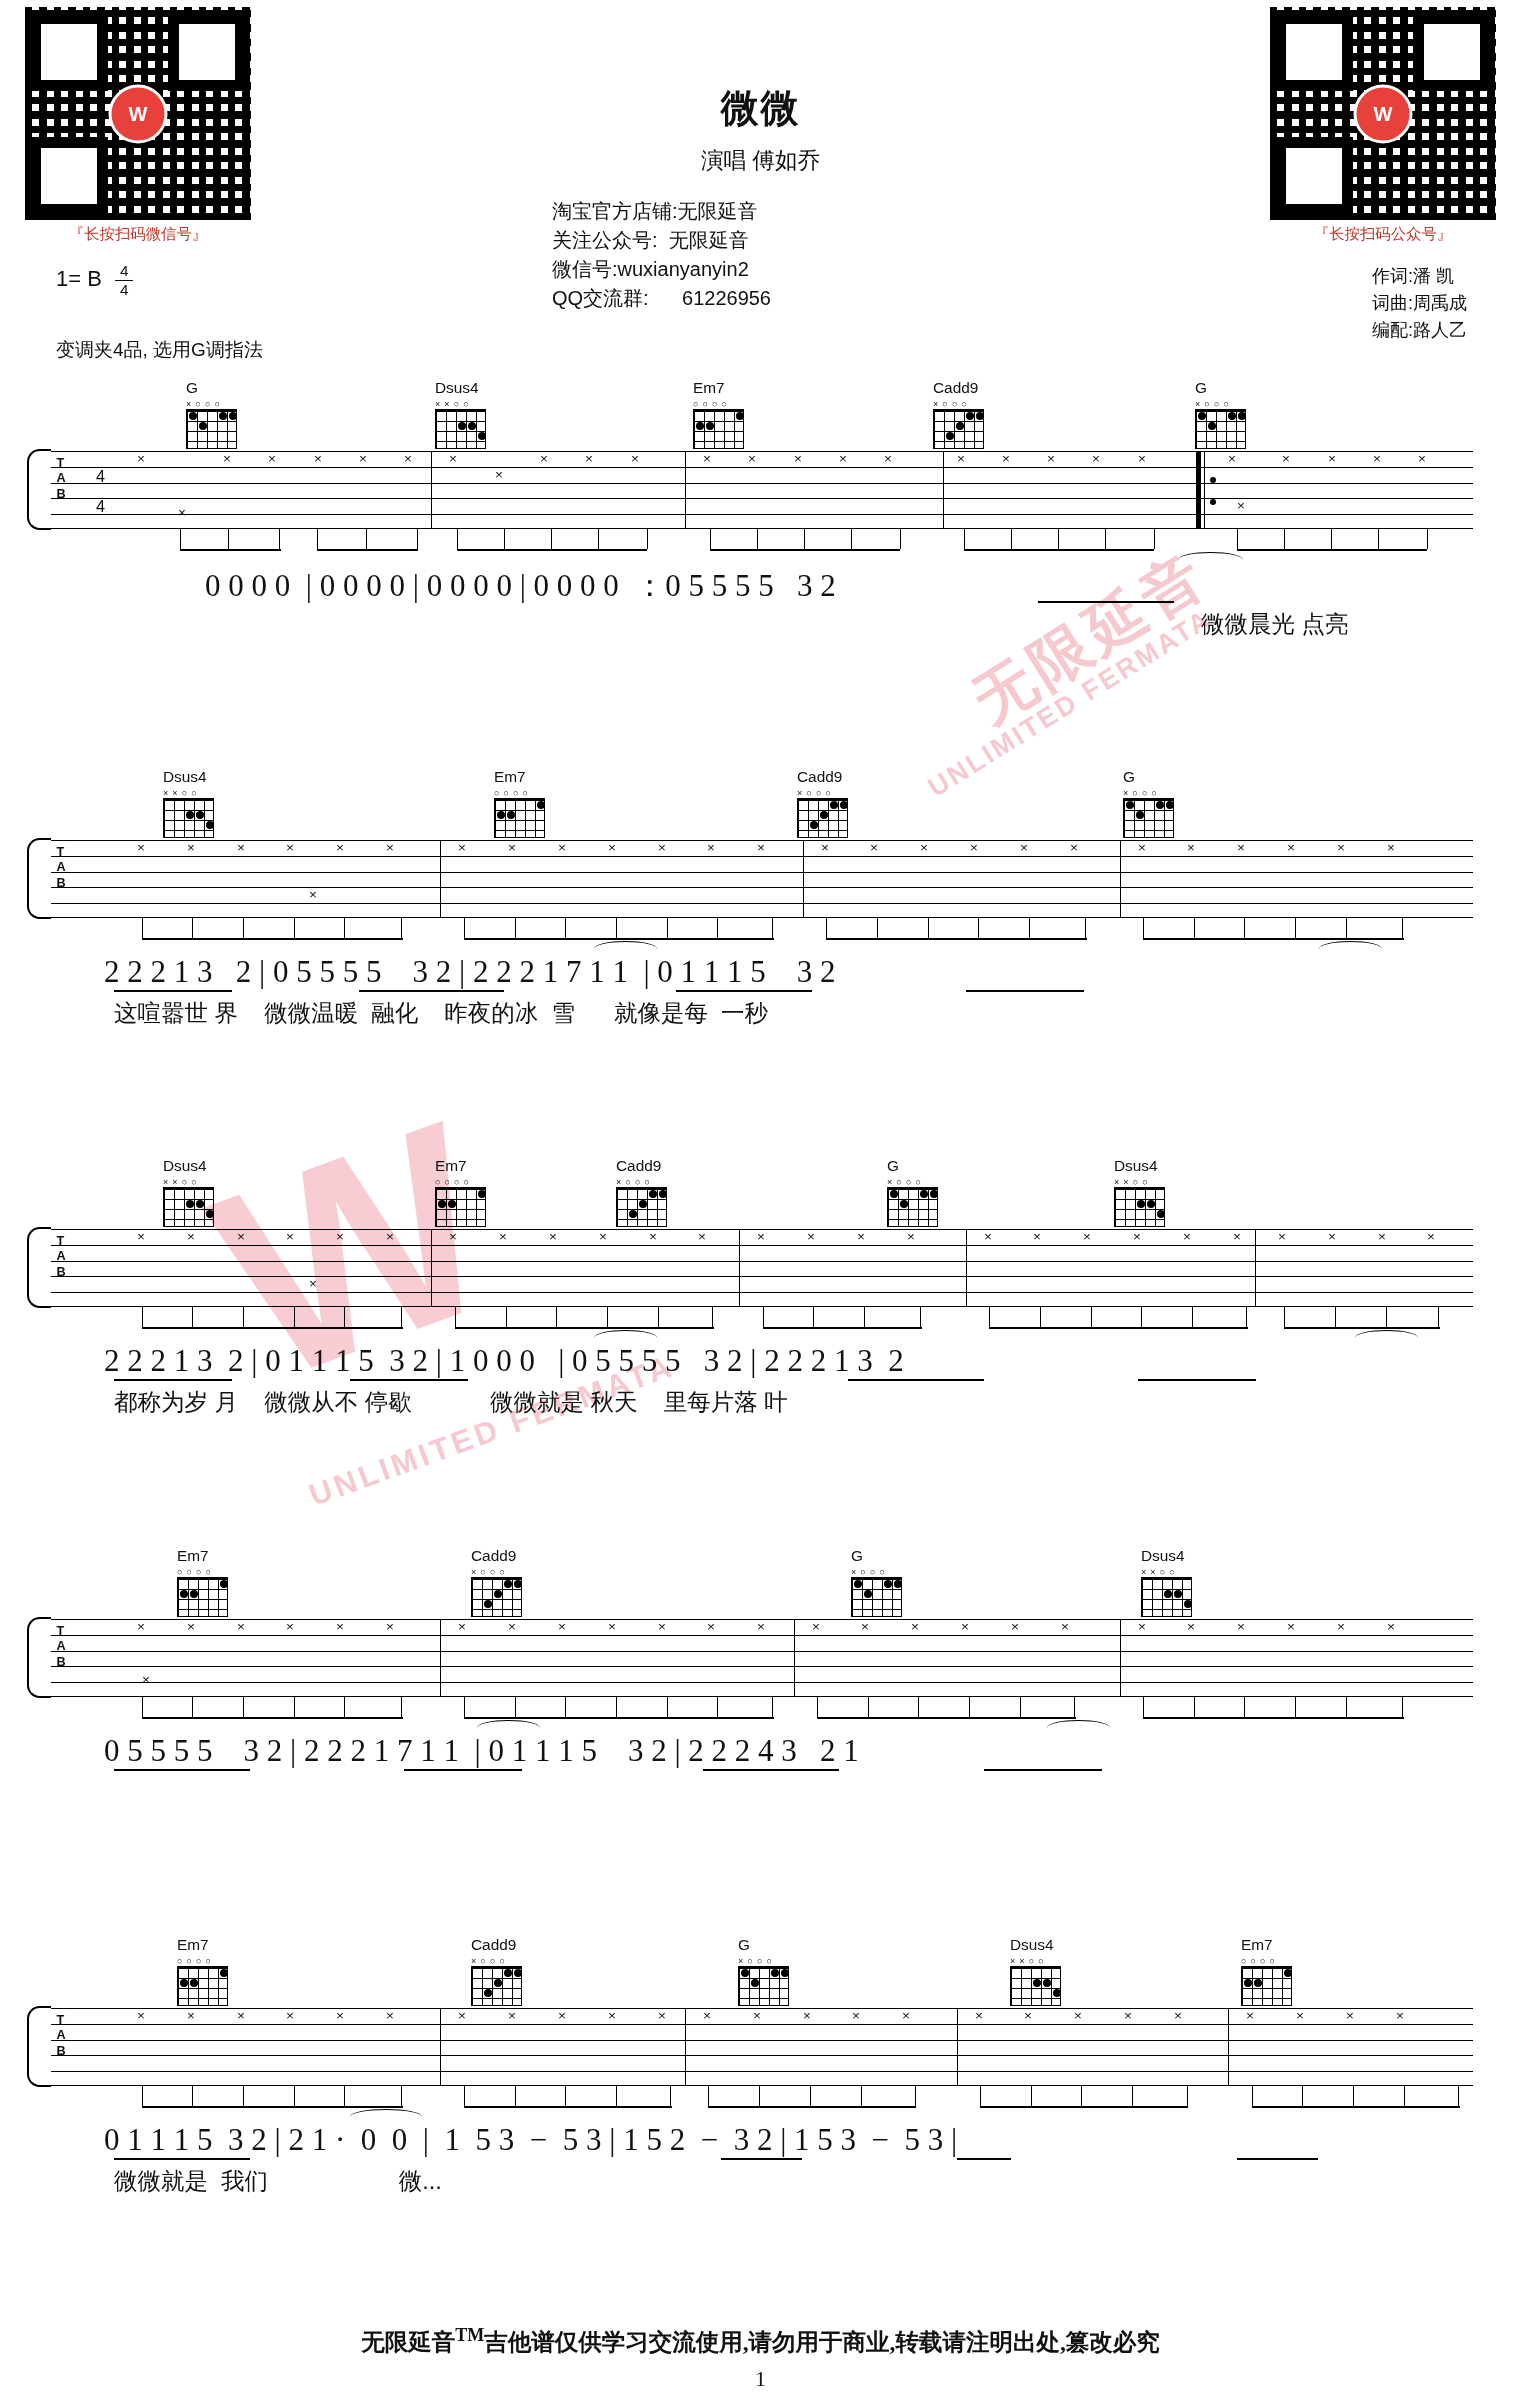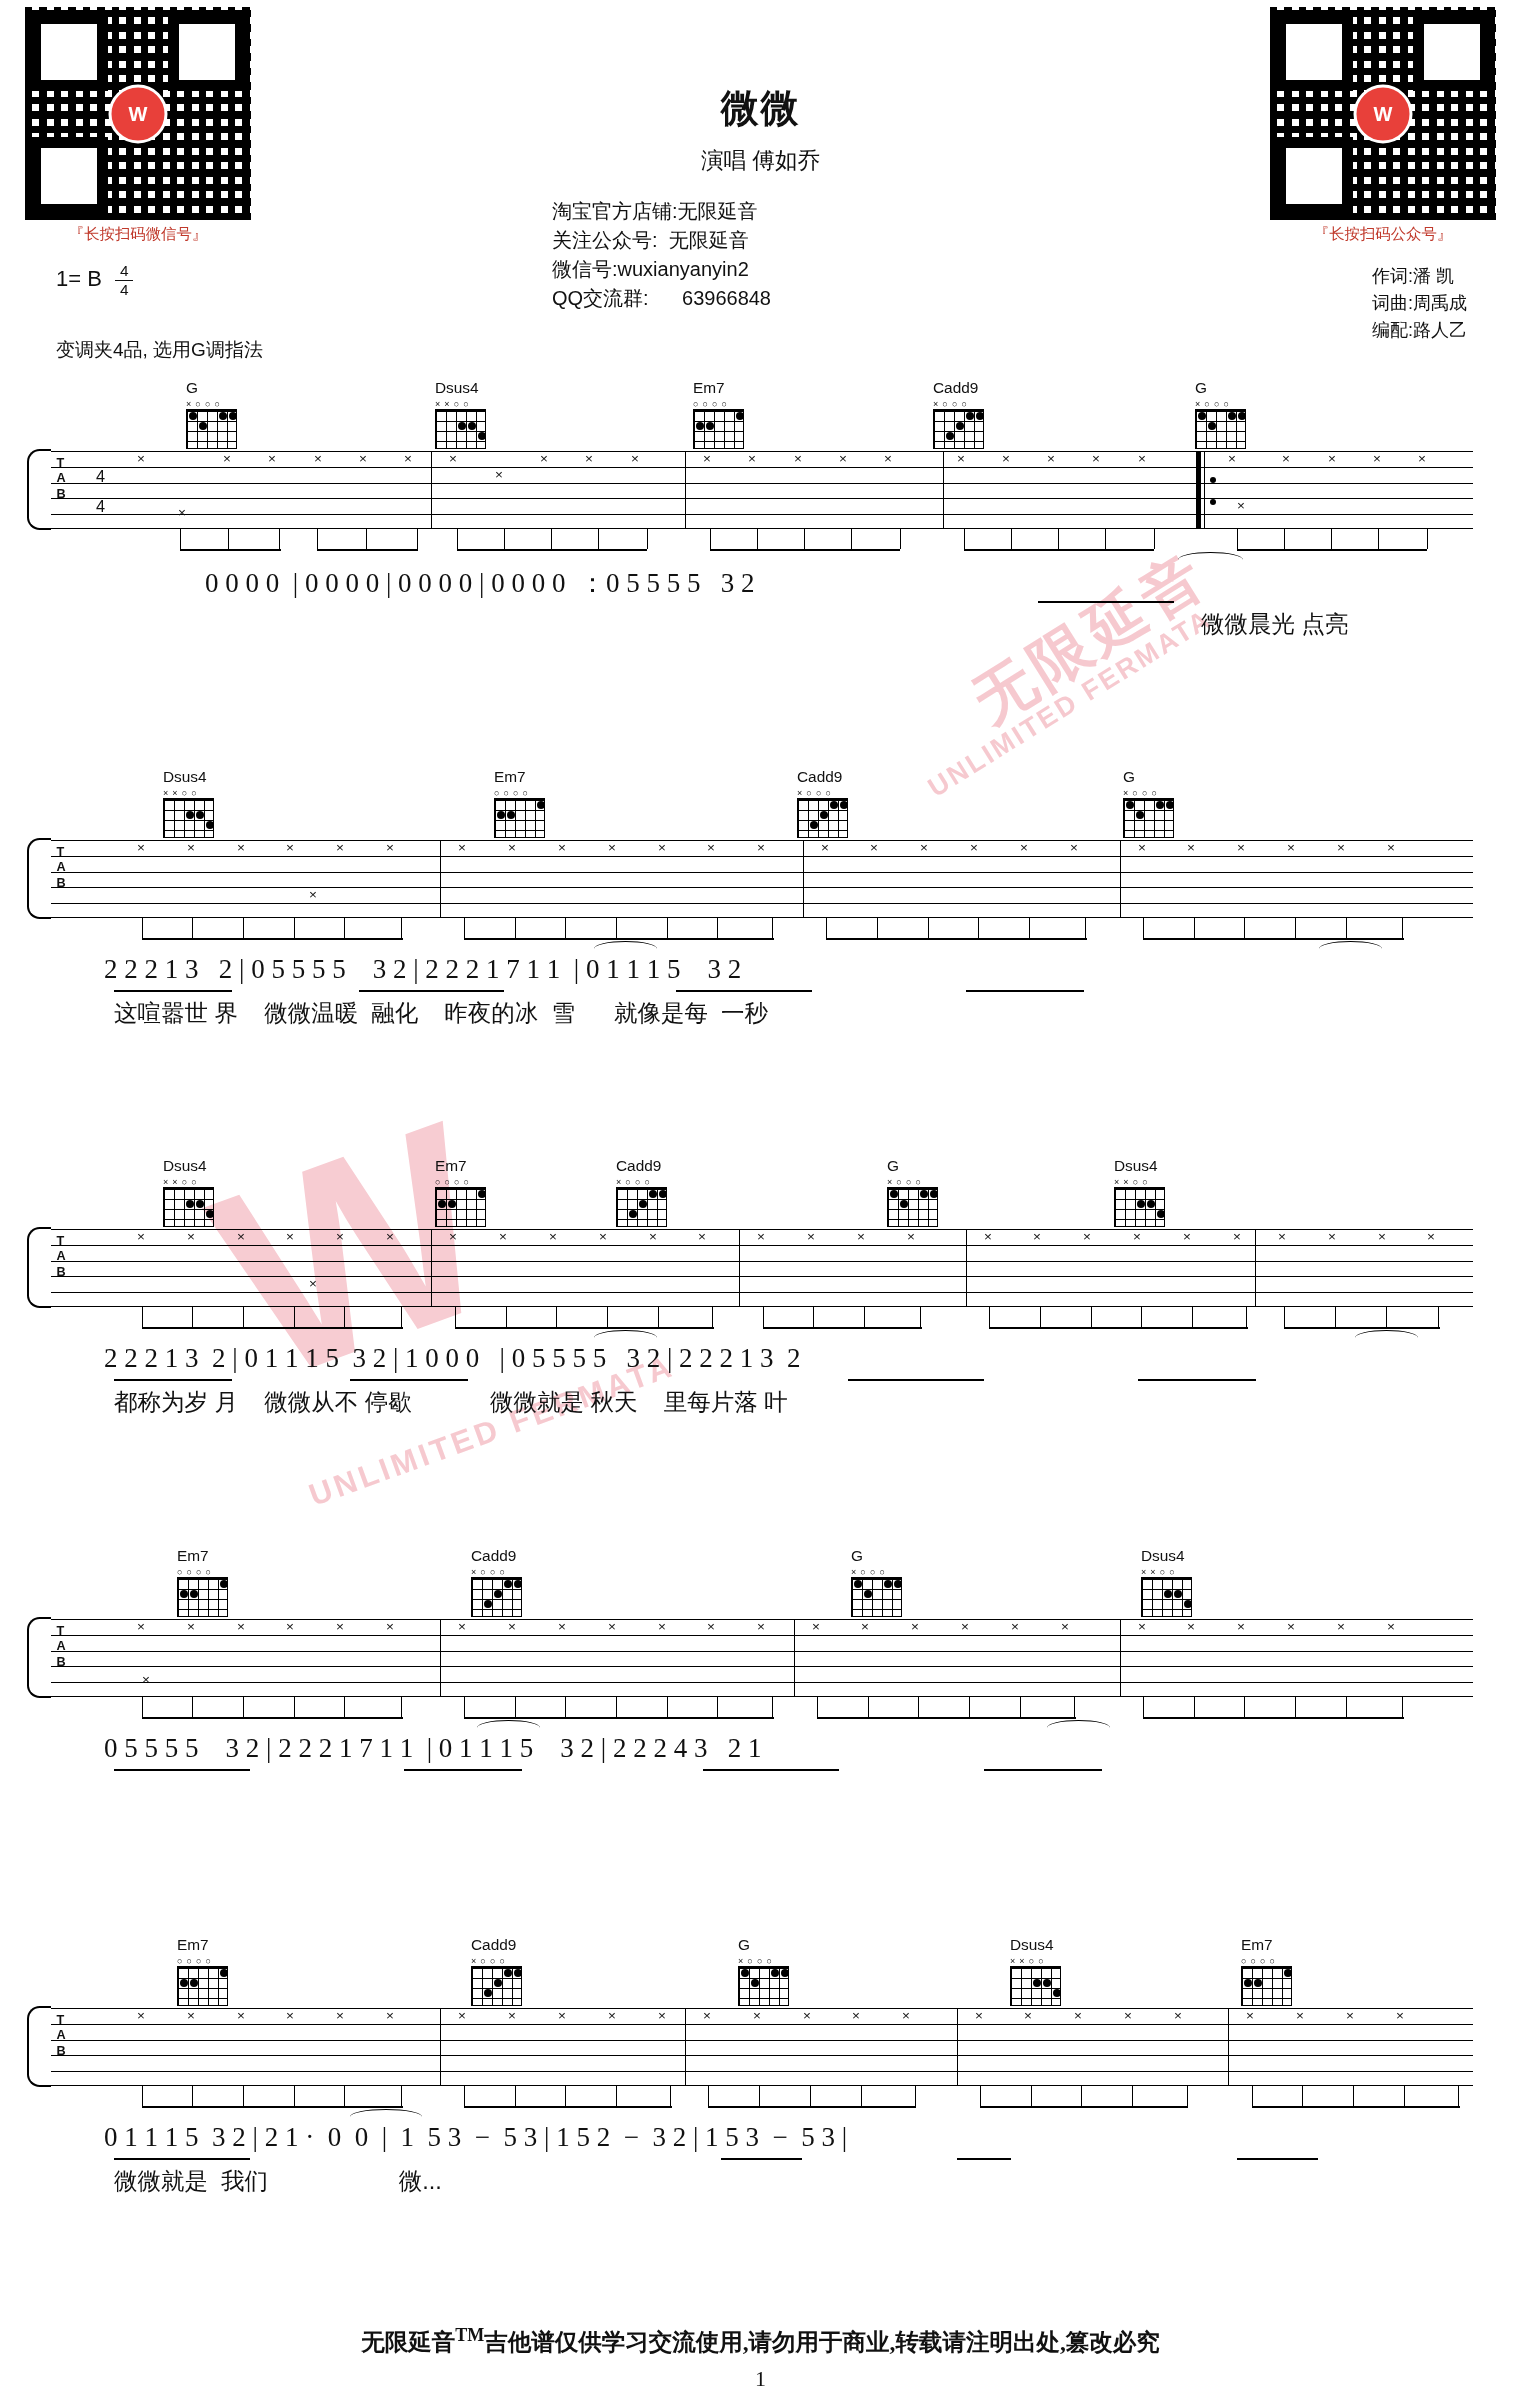--- a/index.html
+++ b/index.html
@@ -117,21 +117,21 @@
   .repeat-start .d1, .repeat-start .d2 {
     position:absolute; left:13.6px; width:6.3px; height:6.3px; border-radius:50%; background:#000;
   }
   .repeat-start .d1 { top:25px; } .repeat-start .d2 { top:47px; }
   .xmark { position:absolute; font-size:13.6px; line-height:13.6px; }
   .stem { position:absolute; width:1.3px; background:#000; }
   .beam { position:absolute; height:1.8px; background:#000; }
 
   .numrow {
     position:relative; height:43px; margin-left:51px; width:1422px;
-    font-size:27px; letter-spacing:0; white-space:pre;
+    font-size:31px; letter-spacing:0; white-space:pre;
     font-family:"Liberation Serif", serif;
   }
   .numrow .n { position:absolute; top:0; }
   .underline { position:absolute; height:1.8px; background:#000; }
   .slur {
     position:absolute; border-top:1.8px solid #000; border-radius:50%;
     height:14.5px; border-left:none; border-right:none; border-bottom:none;
   }
   .lyricrow {
     position:relative; height:36px; margin-left:51px; width:1422px;
@@ -192,21 +192,21 @@
     <div class="qr-caption">『长按扫码公众号』</div>
   </div>
 
   <div class="title">微微</div>
   <div class="singer">演唱 傅如乔</div>
 
   <div class="shop-info">
     <div>淘宝官方店铺:无限延音</div>
     <div>关注公众号:  无限延音</div>
     <div>微信号:wuxianyanyin2</div>
-    <div>QQ交流群:      63966848</div>
+    <div>QQ交流群:      61226956</div>
   </div>
 
   <div class="credits">
     <div>作词:潘   凯</div>
     <div>词曲:周禹成</div>
     <div>编配:路人乙</div>
   </div>
 
   <div class="keyinfo">
     <span>1= B</span>

